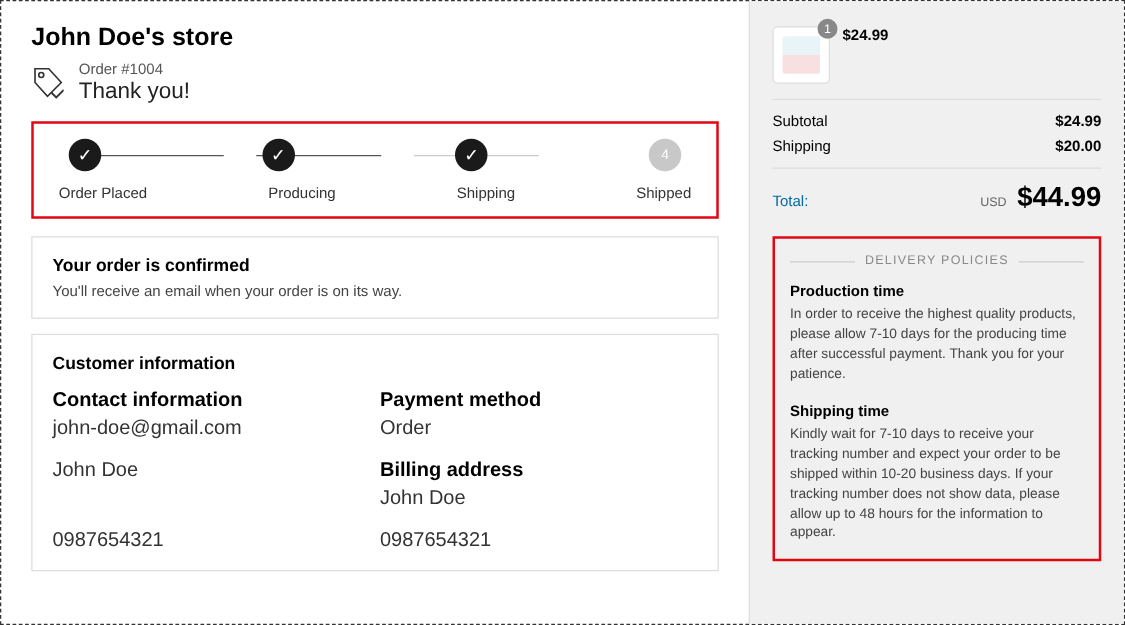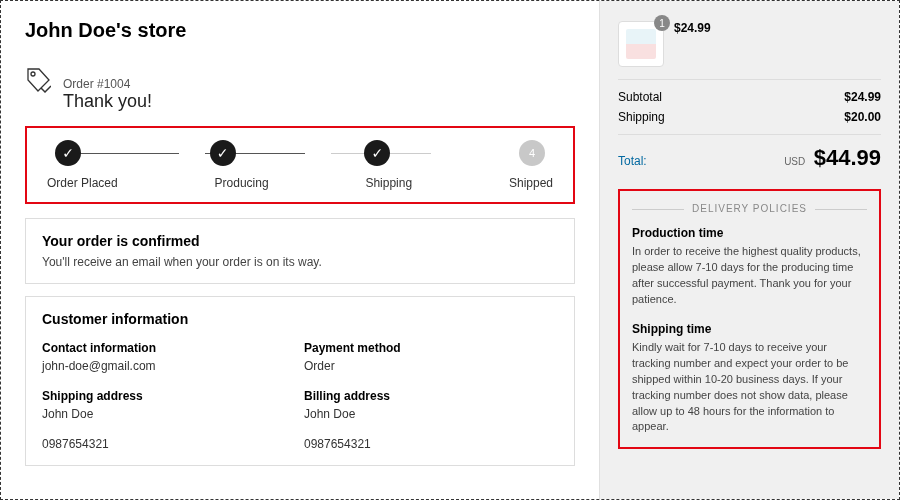--- a/index.html
+++ b/index.html
@@ -4,41 +4,41 @@
   <style>
     * { box-sizing: border-box; margin: 0; padding: 0; font-family: Arial, sans-serif; }
     body { width: 900px; height: 500px; border: 1px dashed #333; display: flex; overflow: hidden; }
     .left { flex: 1; padding: 18px 24px; overflow: hidden; }
     .right { width: 300px; background: #f0f0f0; padding: 20px 18px; border-left: 1px solid #e0e0e0; }
     
     .store-name { font-size: 20px; font-weight: 600; margin-bottom: 6px; }
     .order-header { display: flex; align-items: center; gap: 12px; margin-bottom: 14px; }
     .tag-icon { width: 26px; height: 28px; }
     .order-info { }
-    .order-num { font-size: 12px; color: #555; margin-top: 29px; }
+    .order-num { font-size: 12px; color: #555; }
     .thank-you { font-size: 18px; font-weight: 400; color: #222; }
     
     .progress-box { border: 2px solid #e30613; padding: 12px 18px; margin-bottom: 14px; }
     .progress-track { display: flex; align-items: center; justify-content: space-between; position: relative; margin-bottom: 10px; padding: 0 10px; }
     .step { display: flex; flex-direction: column; align-items: center; z-index: 2; }
     .step-circle { width: 26px; height: 26px; border-radius: 50%; background: #1a1a1a; display: flex; align-items: center; justify-content: center; color: #fff; font-size: 12px; }
     .step-circle.pending { background: #c8c8c8; color: #fff; font-size: 11px; }
     .line { position: absolute; top: 13px; height: 1px; background: #999; }
     .line1 { left: 34px; width: 100px; background: #555; }
     .line2 { left: 160px; width: 100px; background: #555; }
     .line3 { left: 286px; width: 100px; background: #ccc; }
     .step-labels { display: flex; justify-content: space-between; font-size: 12px; color: #333; padding: 0 2px; align-items: center; }
     
     .confirm-box { border: 1px solid #ddd; padding: 14px 16px; margin-bottom: 12px; }
     .confirm-title { font-size: 14px; font-weight: 700; margin-bottom: 6px; }
     .confirm-text { font-size: 12px; color: #444; }
     
     .customer-box { border: 1px solid #ddd; padding: 14px 16px; }
     .cust-title { font-size: 14px; font-weight: 700; margin-bottom: 14px; }
-    .cust-grid { display: grid; grid-template-columns: 1fr 1fr; gap: 16px 8px; font-size: 12px; }
+    .cust-grid { display: grid; grid-template-columns: 1fr 1fr; gap: 16px 8px; font-size: 16px; }
     .cust-label { font-weight: 700; margin-bottom: 4px; }
     .cust-val { color: #333; }
     
     .cart-item { display: flex; gap: 10px; margin-bottom: 12px; }
     .thumb-wrap { position: relative; width: 46px; height: 46px; background: #fff; border: 1px solid #ddd; border-radius: 4px; display: flex; align-items: center; justify-content: center; }
     .badge { position: absolute; top: -7px; right: -7px; width: 16px; height: 16px; border-radius: 50%; background: #888; color: #fff; font-size: 10px; display: flex; align-items: center; justify-content: center; }
     .thumb-inner { width: 30px; height: 30px; background: linear-gradient(#e8f4f8 50%, #f9e0e0 50%); border-radius: 2px; }
     .item-info { flex: 1; }
     .item-name { font-size: 12px; font-weight: 700; color: #222; }
     .item-variant { font-size: 11px; color: #888; }
@@ -121,21 +121,20 @@
     <div class="cust-grid">
       <div>
         <div class="cust-label">Contact information</div>
         <div class="cust-val">john-doe@gmail.com</div>
       </div>
       <div>
         <div class="cust-label">Payment method</div>
         <div class="cust-val">Order</div>
       </div>
       <div>
-        <div class="cust-label">Shipping address</div>
         <div class="cust-val">John Doe</div>
       </div>
       <div>
         <div class="cust-label">Billing address</div>
         <div class="cust-val">John Doe</div>
       </div>
       <div class="cust-val">0987654321</div>
       <div class="cust-val">0987654321</div>
     </div>
   </div>

